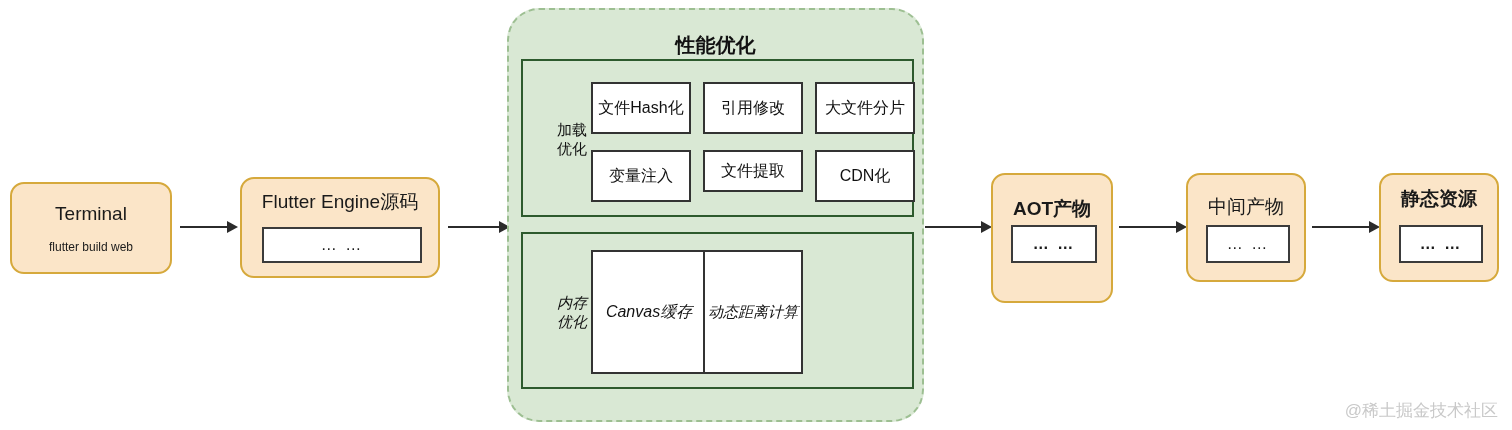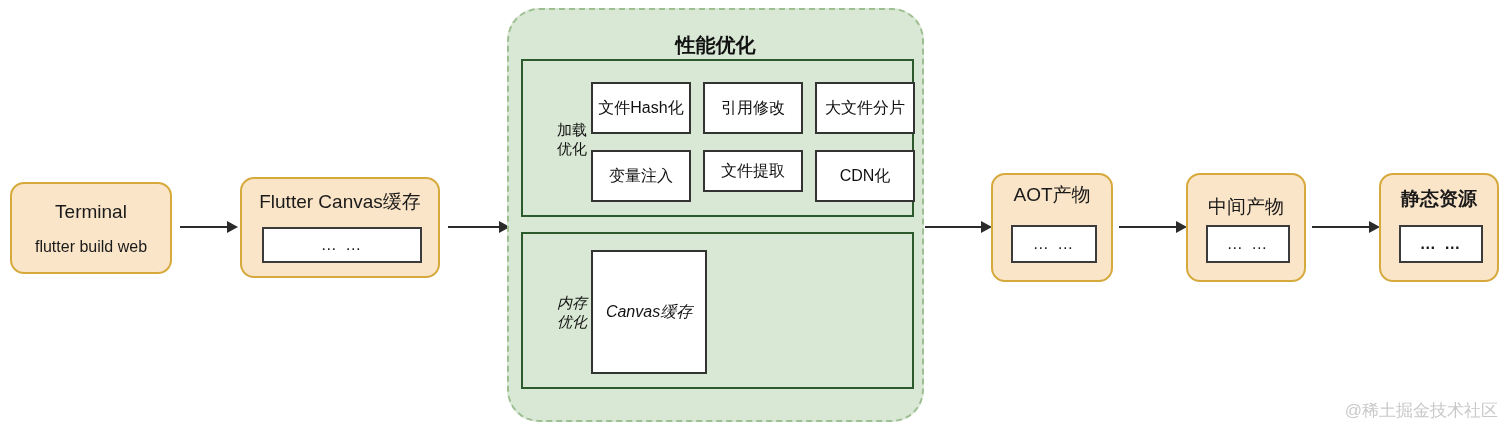--- a/index.html
+++ b/index.html
@@ -30,21 +30,21 @@
     flex-direction: column;
     align-items: center;
   }
   .stage-title {
     font-size: 19px;
     color: #1a1a1a;
     white-space: nowrap;
     line-height: 1;
   }
   .stage-sub {
-    font-size: 16px;
+    font-size: 12px;
     color: #1a1a1a;
     white-space: nowrap;
     line-height: 1;
     text-align: right;
   }
   .inner-box {
     background: #ffffff;
     border: 2px solid #3b3b3b;
     box-sizing: border-box;
     display: flex;
@@ -142,21 +142,21 @@
     <div class="stage-title">Terminal</div>
     <div class="stage-sub">flutter build web</div>
   </div>
 
   <div class="arrow" style="left:180px; top:221px; width:58px;">
     <div class="shaft" style="width:47px;"></div>
     <div class="head" style="left:47px;"></div>
   </div>
 
   <div class="stage" style="left:240px; top:177px; width:200px; height:101px; padding-top:13px;">
-    <div class="stage-title">Flutter Canvas缓存</div>
+    <div class="stage-title">Flutter Engine源码</div>
     <div class="inner-box" style="position:absolute; left:20px; top:48px; width:160px; height:36px;">… …</div>
   </div>
 
   <div class="arrow" style="left:448px; top:221px; width:62px;">
     <div class="shaft" style="width:51px;"></div>
     <div class="head" style="left:51px;"></div>
   </div>
 
   <div class="green-panel" style="left:507px; top:8px; width:417px; height:414px;">
 
@@ -177,29 +177,30 @@
       <div class="cell" style="left:292px; top:89px; width:100px; height:52px;">CDN化</div>
     </div>
 
     <div class="group" style="left:12px; top:222px; width:393px; height:157px;font-style:italic;">
       <div class="group-label" style="left:10px; top:60px; width:54px;">
         <span>内存</span><br>
         <span>优化</span>
       </div>
 
       <div class="cell" style="left:68px; top:16px; width:116px; height:124px;">Canvas缓存</div>
+      <div class="cell" style="left:180px; top:16px; width:100px; height:124px; font-size:15px;">动态距离计算</div>
     </div>
   </div>
 
   <div class="arrow" style="left:925px; top:221px; width:67px;">
     <div class="shaft" style="width:56px;"></div>
     <div class="head" style="left:56px;"></div>
   </div>
 
-  <div class="stage" style="left:991px; top:173px; width:122px; height:109px; padding-top:10px;">
+  <div class="stage" style="left:991px; top:173px; width:122px; height:130px; padding-top:24px;font-weight:bold;">
     <div class="stage-title">AOT产物</div>
     <div class="inner-box" style="position:absolute; left:18px; top:50px; width:86px; height:38px;">… …</div>
   </div>
 
   <div class="arrow" style="left:1119px; top:221px; width:68px;">
     <div class="shaft" style="width:57px;"></div>
     <div class="head" style="left:57px;"></div>
   </div>
 
   <div class="stage" style="left:1186px; top:173px; width:120px; height:109px; padding-top:22px;">

